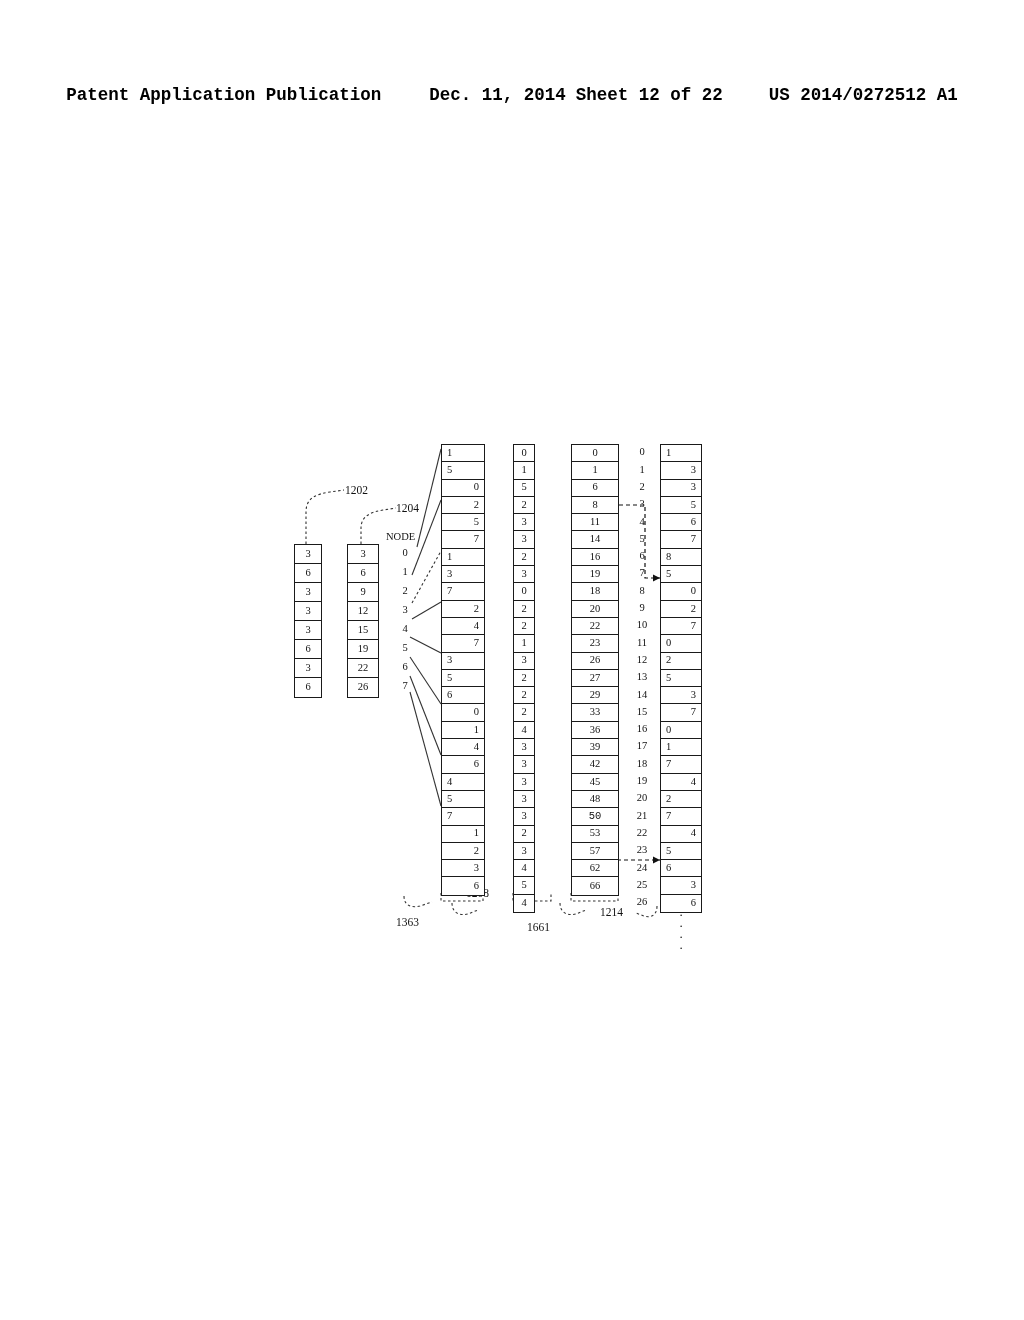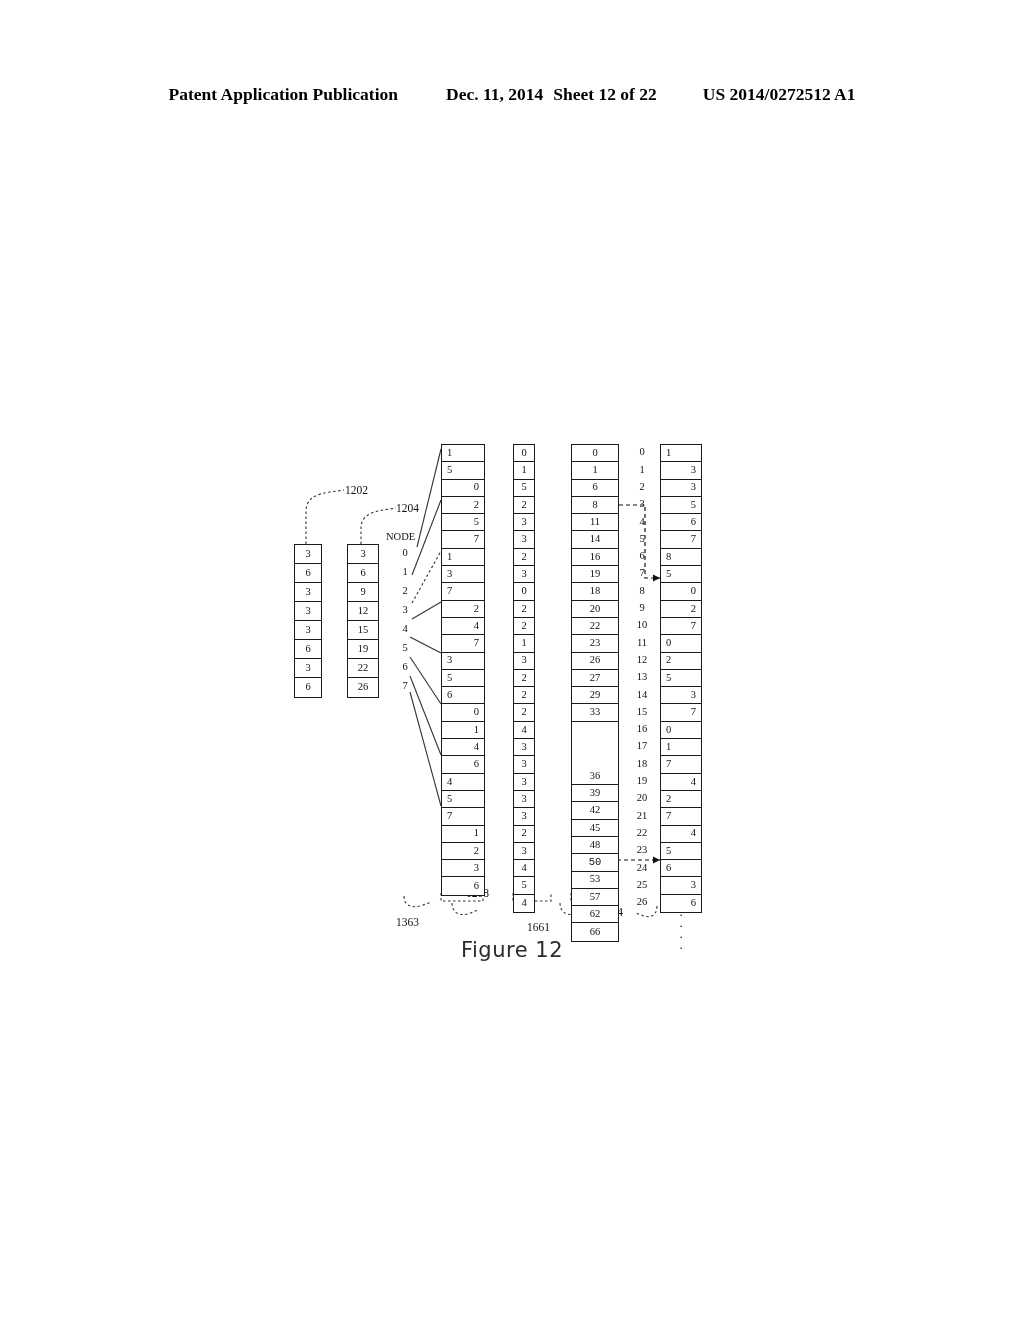--- a/index.html
+++ b/index.html
@@ -22,21 +22,21 @@
     top: 84px;
     left: 0;
     width: 1024px;
     text-align: center;
     font-family: "Liberation Serif", serif;
     font-weight: bold;
     font-size: 17.5px;
     letter-spacing: 0px;
     white-space: nowrap;
   }
-  .page-header span { display: inline-block; }
+  .page-header span { display: inline-block; font-family: Liberation Mono, monospace; }
   .hdr-pub   { margin-right: 48px; }
   .hdr-date  { margin-right: 10px; }
   .hdr-sheet { margin-right: 46px; }
 
   
   #figure {
     position: absolute;
     left: 0;
     top: 0;
     width: 1024px;
@@ -288,21 +288,21 @@
       <div class="cell ctr" style="height: 17.3px;">16</div>
       <div class="cell ctr" style="height: 17.3px;">19</div>
       <div class="cell ctr" style="height: 17.3px;">18</div>
       <div class="cell ctr" style="height: 17.3px;">20</div>
       <div class="cell ctr" style="height: 17.3px;">22</div>
       <div class="cell ctr" style="height: 17.3px;">23</div>
       <div class="cell ctr" style="height: 17.3px;">26</div>
       <div class="cell ctr" style="height: 17.3px;">27</div>
       <div class="cell ctr" style="height: 17.3px;">29</div>
       <div class="cell ctr" style="height: 17.3px;">33</div>
-      <div class="cell ctr" style="height: 17.3px; margin-top: 46px;">36</div>
+      <div class="cell ctr" style="height: 17.3px;">36</div>
       <div class="cell ctr" style="height: 17.3px;">39</div>
       <div class="cell ctr" style="height: 17.3px;">42</div>
       <div class="cell ctr" style="height: 17.3px;">45</div>
       <div class="cell ctr" style="height: 17.3px;">48</div>
       <div class="cell ctr" style="height: 17.3px; font-family: Liberation Mono, monospace;">50</div>
       <div class="cell ctr" style="height: 17.3px;">53</div>
       <div class="cell ctr" style="height: 17.3px;">57</div>
       <div class="cell ctr" style="height: 17.3px;">62</div>
       <div class="cell ctr" style="height: 17.3px;">66</div>
     </div>
@@ -367,14 +367,13 @@
       <div class="cell rgt" style="height: 17.3px;">6</div>
     </div>
 
   <div class="dots" style="left:660px; top:906px; width:42px;">
     <div>.</div>
     <div>.</div>
     <div>.</div>
     <div>.</div>
   </div>
 
-  <div class="fig-caption">Figure 12</div>
 </div>
 
 </body></html>

